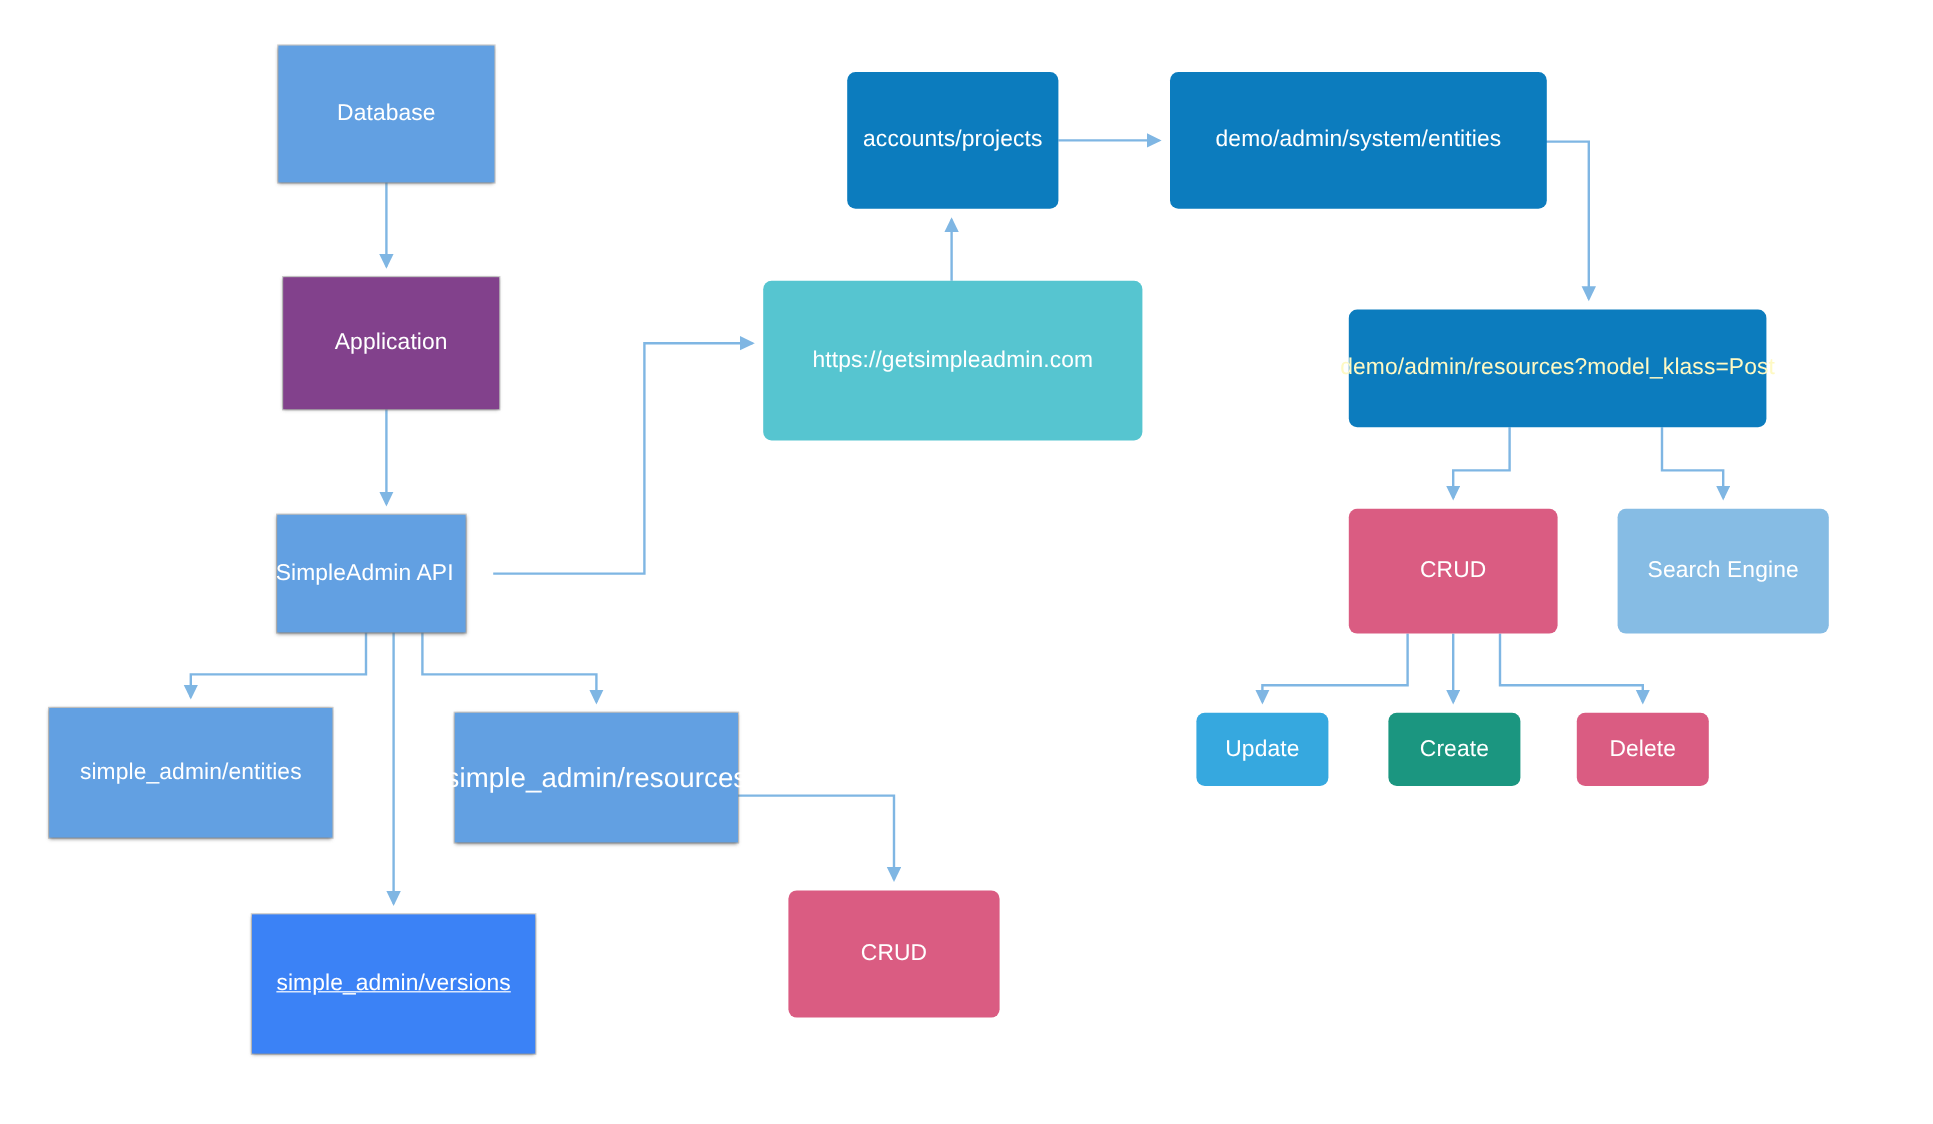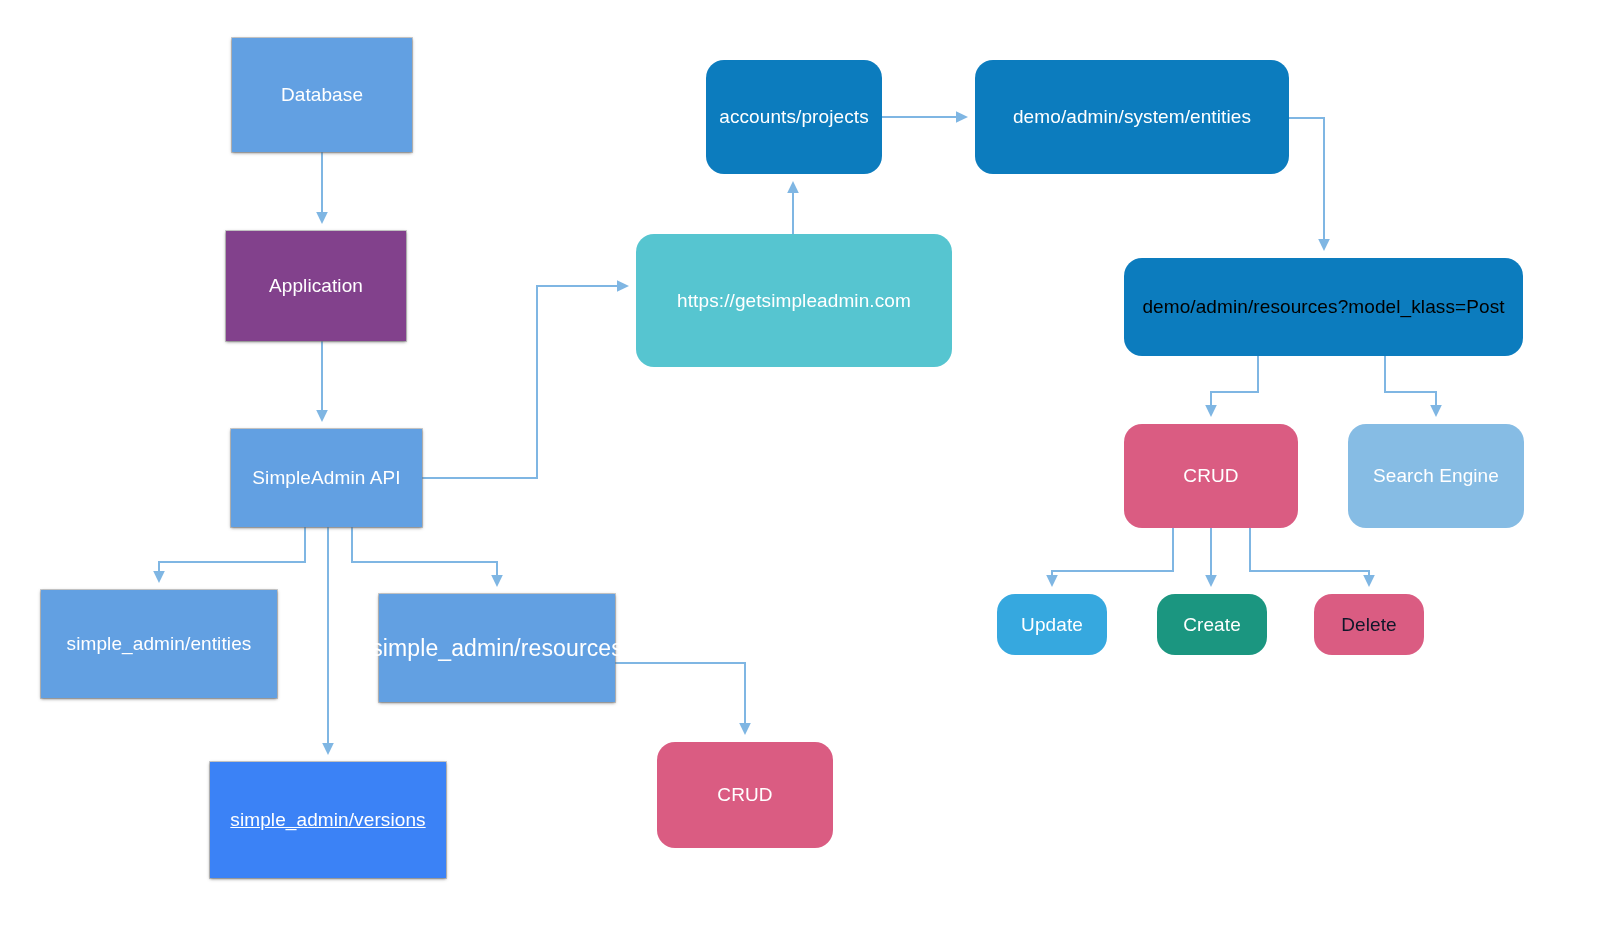--- a/index.html
+++ b/index.html
@@ -37,21 +37,21 @@
     border-radius: 0;
     padding: 4px 10px;
     line-height: 1.25;
     letter-spacing: 0.1px;
     white-space: nowrap;
   }
   .node.shadowed {
     box-shadow: 0 1px 3px rgba(90,90,90,0.75), 0 0 0 1px rgba(150,150,150,0.45);
   }
   .node.flat {
-    border-radius: 18px;
+    border-radius: 7px;
   }
   .node-label {
     display: block;
   }
 </style>
 </head>
 <body>
 
 <div id="canvas" style="background: rgb(255, 255, 255);">
   <svg id="edge-layer" viewBox="0 0 1611 937" width="1611" height="937" xmlns="http://www.w3.org/2000/svg">
@@ -73,24 +73,24 @@
       <path d="M1258,356 L1258,392 L1211,392 L1211,415" fill="none" stroke="#7FB6E3" stroke-width="2" stroke-linejoin="miter" stroke-linecap="butt" marker-end="url(#arrowhead)"></path>
       <path d="M1385,356 L1385,392 L1436,392 L1436,415" fill="none" stroke="#7FB6E3" stroke-width="2" stroke-linejoin="miter" stroke-linecap="butt" marker-end="url(#arrowhead)"></path>
       <path d="M1173,528 L1173,571 L1052,571 L1052,585" fill="none" stroke="#7FB6E3" stroke-width="2" stroke-linejoin="miter" stroke-linecap="butt" marker-end="url(#arrowhead)"></path>
       <path d="M1211,528 L1211,585" fill="none" stroke="#7FB6E3" stroke-width="2" stroke-linejoin="miter" stroke-linecap="butt" marker-end="url(#arrowhead)"></path>
       <path d="M1250,528 L1250,571 L1369,571 L1369,585" fill="none" stroke="#7FB6E3" stroke-width="2" stroke-linejoin="miter" stroke-linecap="butt" marker-end="url(#arrowhead)"></path>
     </svg>
   <div id="node-layer">
       <div class="node shadowed" style="left: 232px; top: 38px; width: 180px; height: 114px; background: rgb(98, 160, 226); color: rgb(255, 255, 255); font-size: 19px;">
         <span class="node-label">Database</span>
       </div>
-      <div class="node shadowed" style="left: 226px; top: 231px; width: 180px; height: 110px; background: rgb(130, 65, 140); color: rgb(255, 255, 255); font-size: 19px;">
+      <div class="node shadowed" style="left: 236px; top: 231px; width: 180px; height: 110px; background: rgb(130, 65, 140); color: rgb(255, 255, 255); font-size: 19px;">
         <span class="node-label">Application</span>
       </div>
-      <div class="node shadowed" style="left: 231px; top: 429px; width: 191px; height: 98px; background: rgb(98, 160, 226); color: rgb(255, 255, 255); font-size: 19px;">
+      <div class="node shadowed" style="left: 231px; top: 429px; width: 157px; height: 98px; background: rgb(98, 160, 226); color: rgb(255, 255, 255); font-size: 19px; justify-content: flex-end;">
         <span class="node-label">SimpleAdmin API</span>
       </div>
       <div class="node shadowed" style="left: 41px; top: 590px; width: 236px; height: 108px; background: rgb(98, 160, 226); color: rgb(255, 255, 255); font-size: 19px;">
         <span class="node-label">simple_admin/entities</span>
       </div>
       <div class="node shadowed" style="left: 379px; top: 594px; width: 236px; height: 108px; background: rgb(98, 160, 226); color: rgb(255, 255, 255); font-size: 23px;">
         <span class="node-label">simple_admin/resources</span>
       </div>
       <div class="node shadowed" style="left: 210px; top: 762px; width: 236px; height: 116px; background: #3b82f6; color: rgb(255, 255, 255); font-size: 19px; text-decoration: underline;">
         <span class="node-label">simple_admin/versions</span>
@@ -100,32 +100,32 @@
       </div>
       <div class="node flat" style="left: 636px; top: 234px; width: 316px; height: 133px; background: rgb(86, 197, 208); color: rgb(255, 255, 255); font-size: 19px;">
         <span class="node-label">https://getsimpleadmin.com</span>
       </div>
       <div class="node flat" style="left: 706px; top: 60px; width: 176px; height: 114px; background: rgb(12, 124, 190); color: rgb(255, 255, 255); font-size: 19px;">
         <span class="node-label">accounts/projects</span>
       </div>
       <div class="node flat" style="left: 975px; top: 60px; width: 314px; height: 114px; background: rgb(12, 124, 190); color: rgb(255, 255, 255); font-size: 19px;">
         <span class="node-label">demo/admin/system/entities</span>
       </div>
-      <div class="node flat" style="left: 1124px; top: 258px; width: 399px; height: 98px; background: rgb(12, 124, 190); color: #000000; font-size: 19px;">
+      <div class="node flat" style="left: 1124px; top: 258px; width: 348px; height: 98px; background: rgb(12, 124, 190); color: #fef9c3; font-size: 19px;">
         <span class="node-label">demo/admin/resources?model_klass=Post</span>
       </div>
       <div class="node flat" style="left: 1124px; top: 424px; width: 174px; height: 104px; background: rgb(218, 92, 130); color: rgb(255, 255, 255); font-size: 19px;">
         <span class="node-label">CRUD</span>
       </div>
       <div class="node flat" style="left: 1348px; top: 424px; width: 176px; height: 104px; background: rgb(134, 188, 228); color: rgb(255, 255, 255); font-size: 19px;">
         <span class="node-label">Search Engine</span>
       </div>
       <div class="node flat" style="left: 997px; top: 594px; width: 110px; height: 61px; background: rgb(54, 168, 223); color: rgb(255, 255, 255); font-size: 19px;">
         <span class="node-label">Update</span>
       </div>
       <div class="node flat" style="left: 1157px; top: 594px; width: 110px; height: 61px; background: rgb(27, 150, 128); color: rgb(255, 255, 255); font-size: 19px;">
         <span class="node-label">Create</span>
       </div>
-      <div class="node flat" style="left: 1314px; top: 594px; width: 110px; height: 61px; background: rgb(218, 92, 130); color: #0f172a; font-size: 19px;">
+      <div class="node flat" style="left: 1314px; top: 594px; width: 110px; height: 61px; background: rgb(218, 92, 130); color: #ffffff; font-size: 19px;">
         <span class="node-label">Delete</span>
       </div>
     </div>
 </div>
 
 </body></html>

